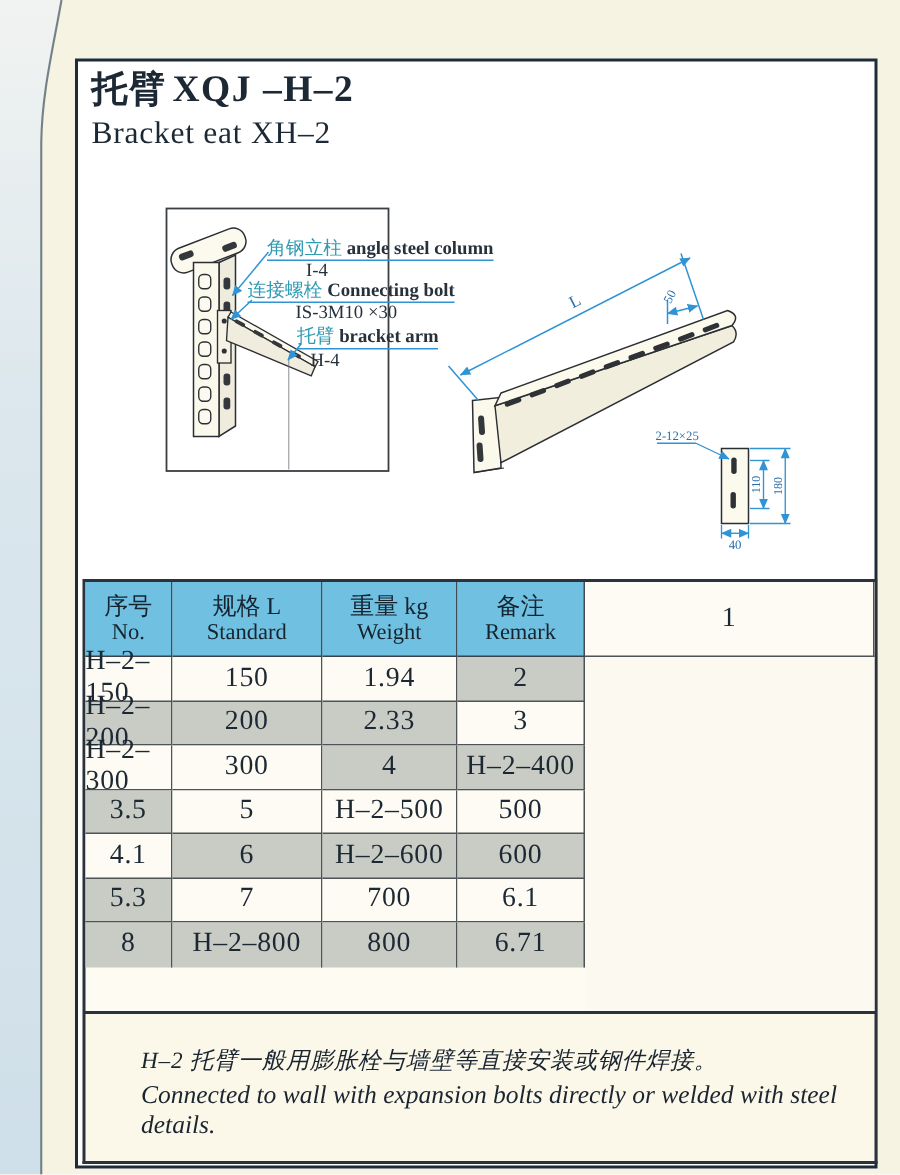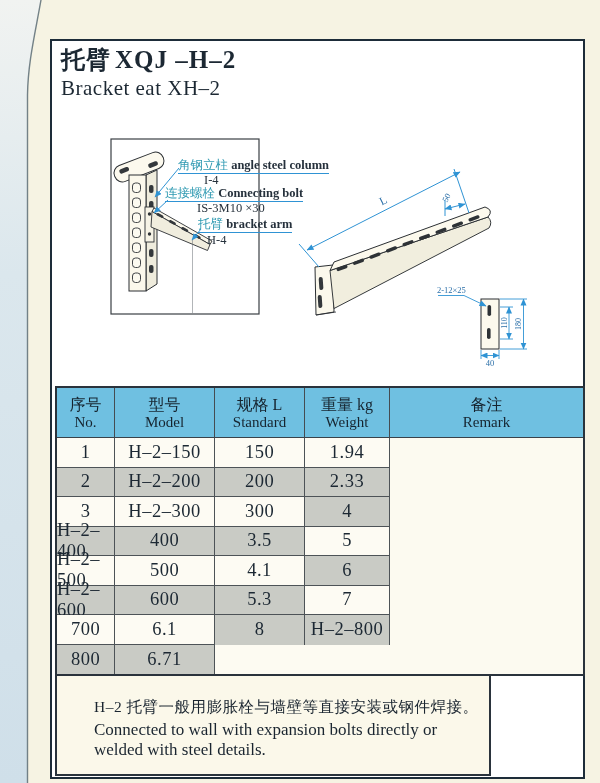--- a/index.html
+++ b/index.html
@@ -34,22 +34,22 @@
   .th:nth-child(5){border-right:none;}
   .th-zh{font-size:16px;line-height:1.2;}
   .th-en{font-size:15px;line-height:1.1;}
   .remark-span{grid-column:5;grid-row:2 / span 8;background:#fcfaf0;}
   .td{border-right:1px solid #4d5357;border-bottom:1px solid #4d5357;
       display:flex;align-items:center;justify-content:center;
       font-size:18.5px;background:#fdfbf3;letter-spacing:0.5px;}
   .td.alt{background:#c9cbc5;}
   .td.last{border-bottom:none;}
   
-  .footer-box{left:3px;top:635px;width:436px;height:100px;box-sizing:border-box;
-      border:2px solid #2a333c;border-top:none;background:#fbf8ea;}
+  .footer-box{left:3px;top:635px;width:530px;height:100px;box-sizing:border-box;
+      border:2px solid #2a333c;border-top:none;background:#fbf8ea;font-style:italic;}
   .footer-zh{margin:21px 0 0 37px;font-size:15.5px;color:#1a2530;letter-spacing:0.5px;}
   .footer-en{margin:2px 0 0 37px;font-size:17px;color:#1a2530;}
 </style>
 </head>
 <body>
 
 <svg id="scan-svg" class="abs">
   <defs>
     <linearGradient id="edgeGrad" x1="0" y1="0" x2="0" y2="1">
       <stop offset="0" stop-color="#f1f3f1"></stop>
@@ -211,24 +211,20 @@
     <span class="c-en">bracket arm</span>
   </div>
   <div class="callout c-code" style="left:155px;top:193px">H-4</div>
 
   <div class="abs spec-table">
     <div class="th">
       <div class="th-zh">序号</div>
       <div class="th-en">No.</div>
     </div>
     <div class="th">
-      <div class="th-zh">型号</div>
-      <div class="th-en">Model</div>
-    </div>
-    <div class="th">
       <div class="th-zh">规格 L</div>
       <div class="th-en">Standard</div>
     </div>
     <div class="th">
       <div class="th-zh">重量 kg</div>
       <div class="th-en">Weight</div>
     </div>
     <div class="th">
       <div class="th-zh">备注</div>
       <div class="th-en">Remark</div>
@@ -245,21 +241,20 @@
     <div class="td alt">H–2–200</div>
     <div class="td alt">200</div>
     <div class="td alt">2.33</div>
 
     <div class="td">3</div>
     <div class="td">H–2–300</div>
     <div class="td">300</div>
 
     <div class="td alt">4</div>
     <div class="td alt">H–2–400</div>
-    <div class="td alt">400</div>
     <div class="td alt">3.5</div>
 
     <div class="td">5</div>
     <div class="td">H–2–500</div>
     <div class="td">500</div>
     <div class="td">4.1</div>
 
     <div class="td alt">6</div>
     <div class="td alt">H–2–600</div>
     <div class="td alt">600</div>

